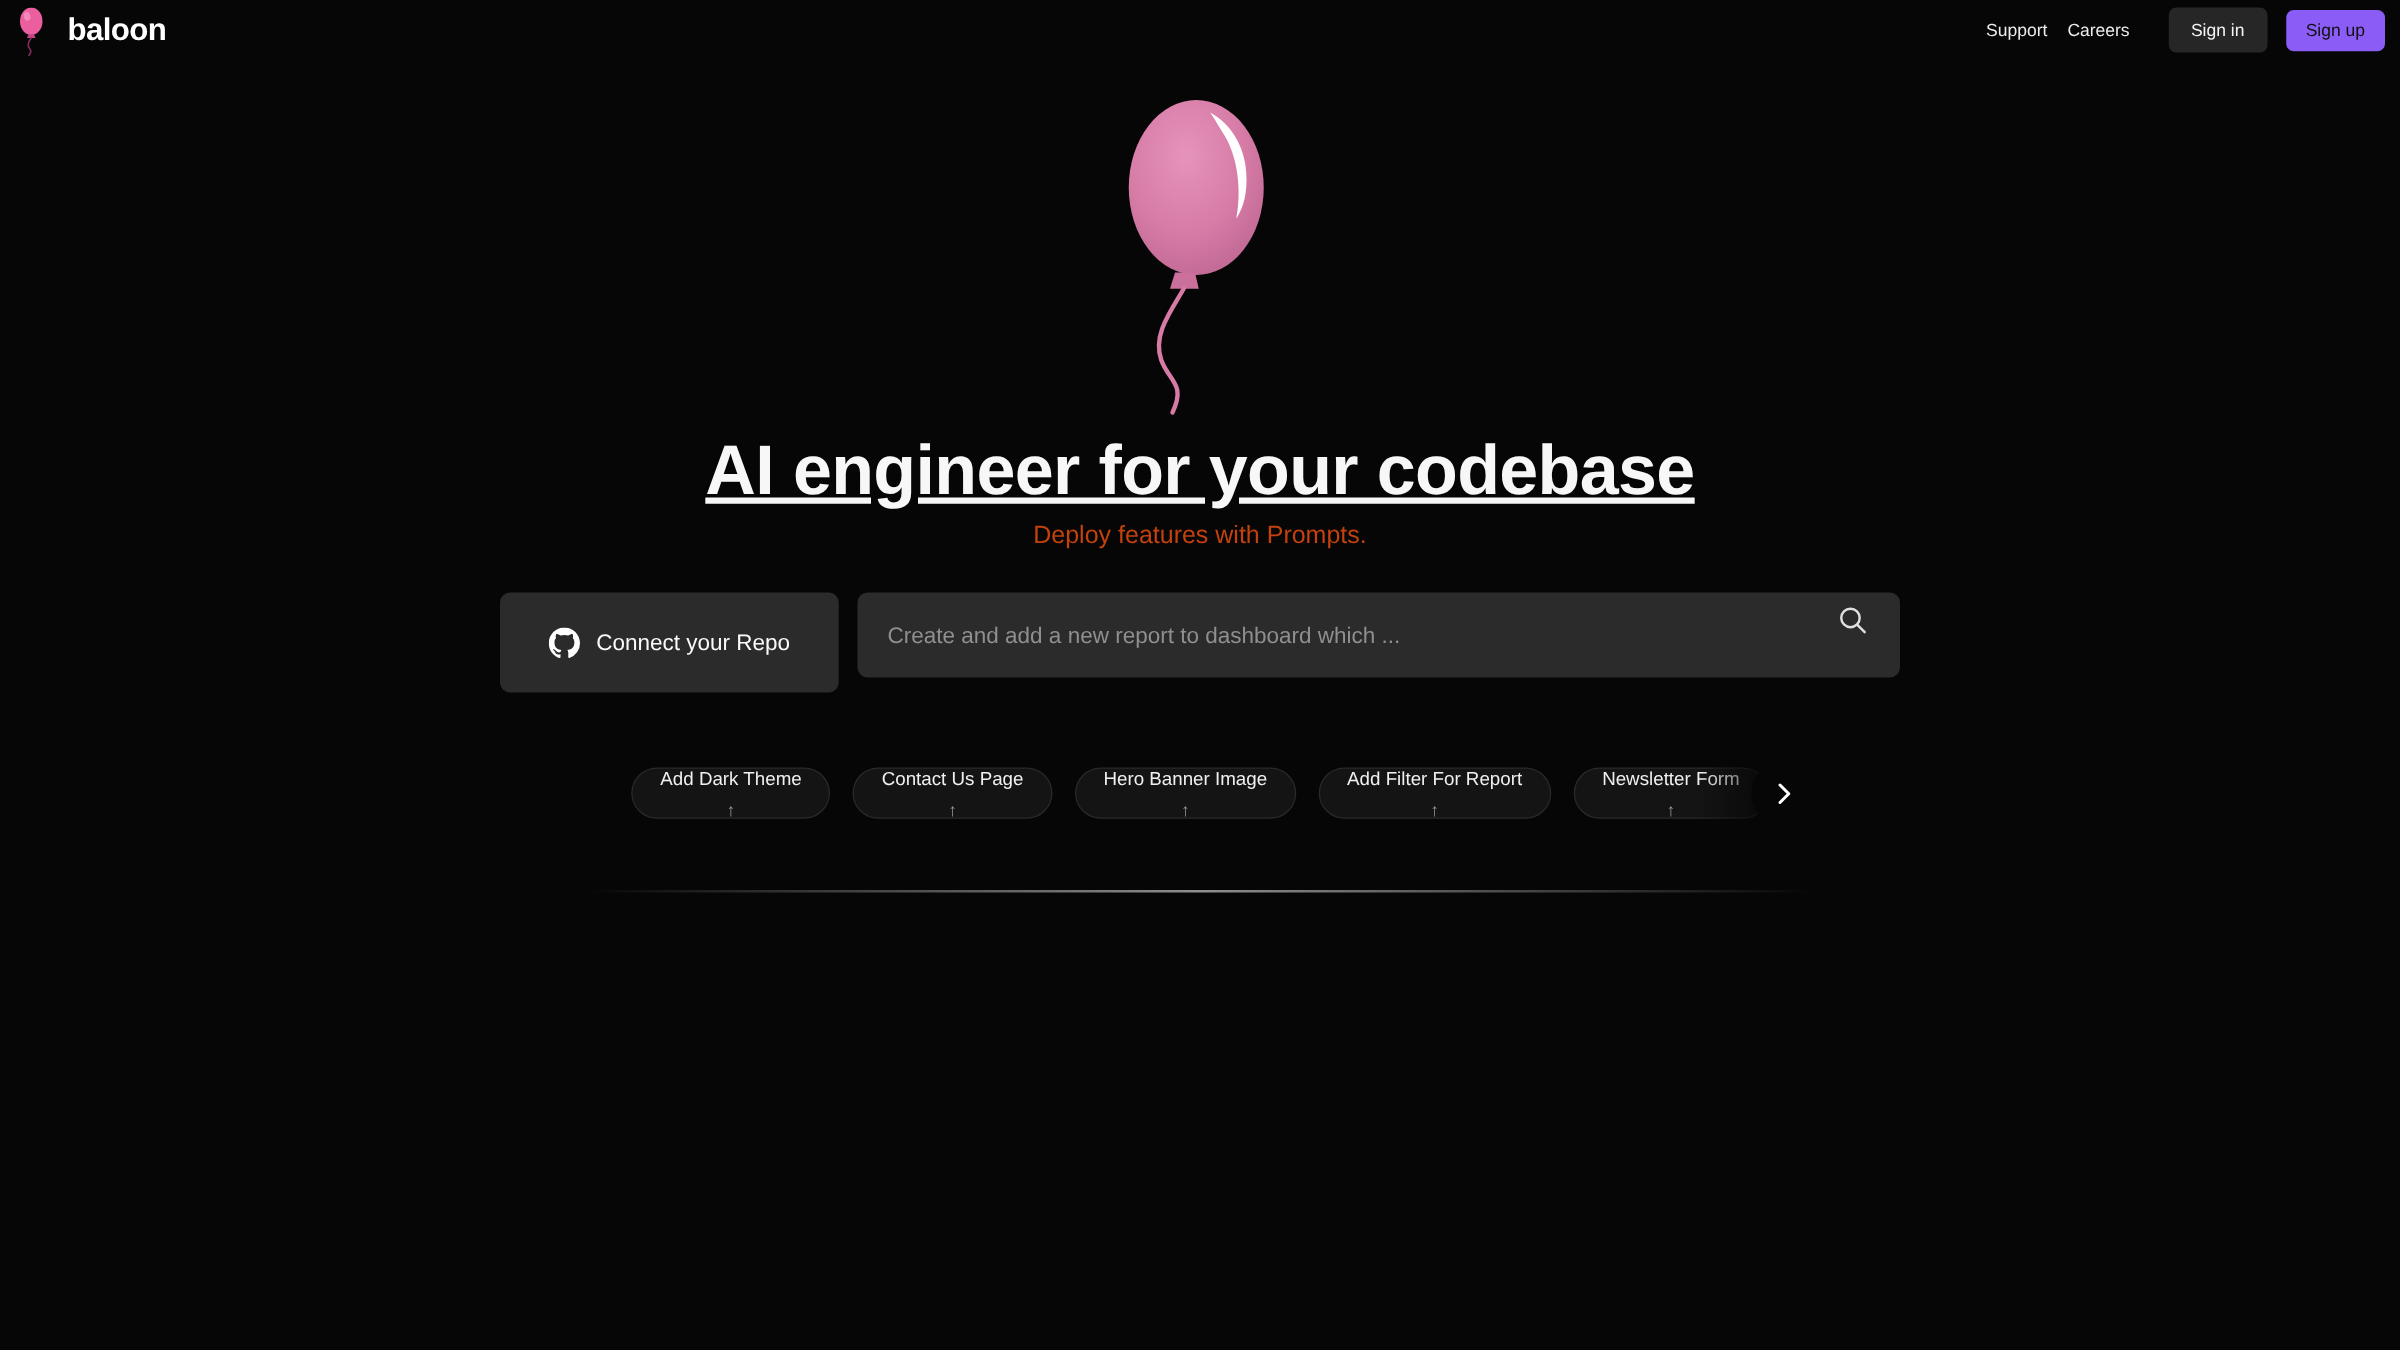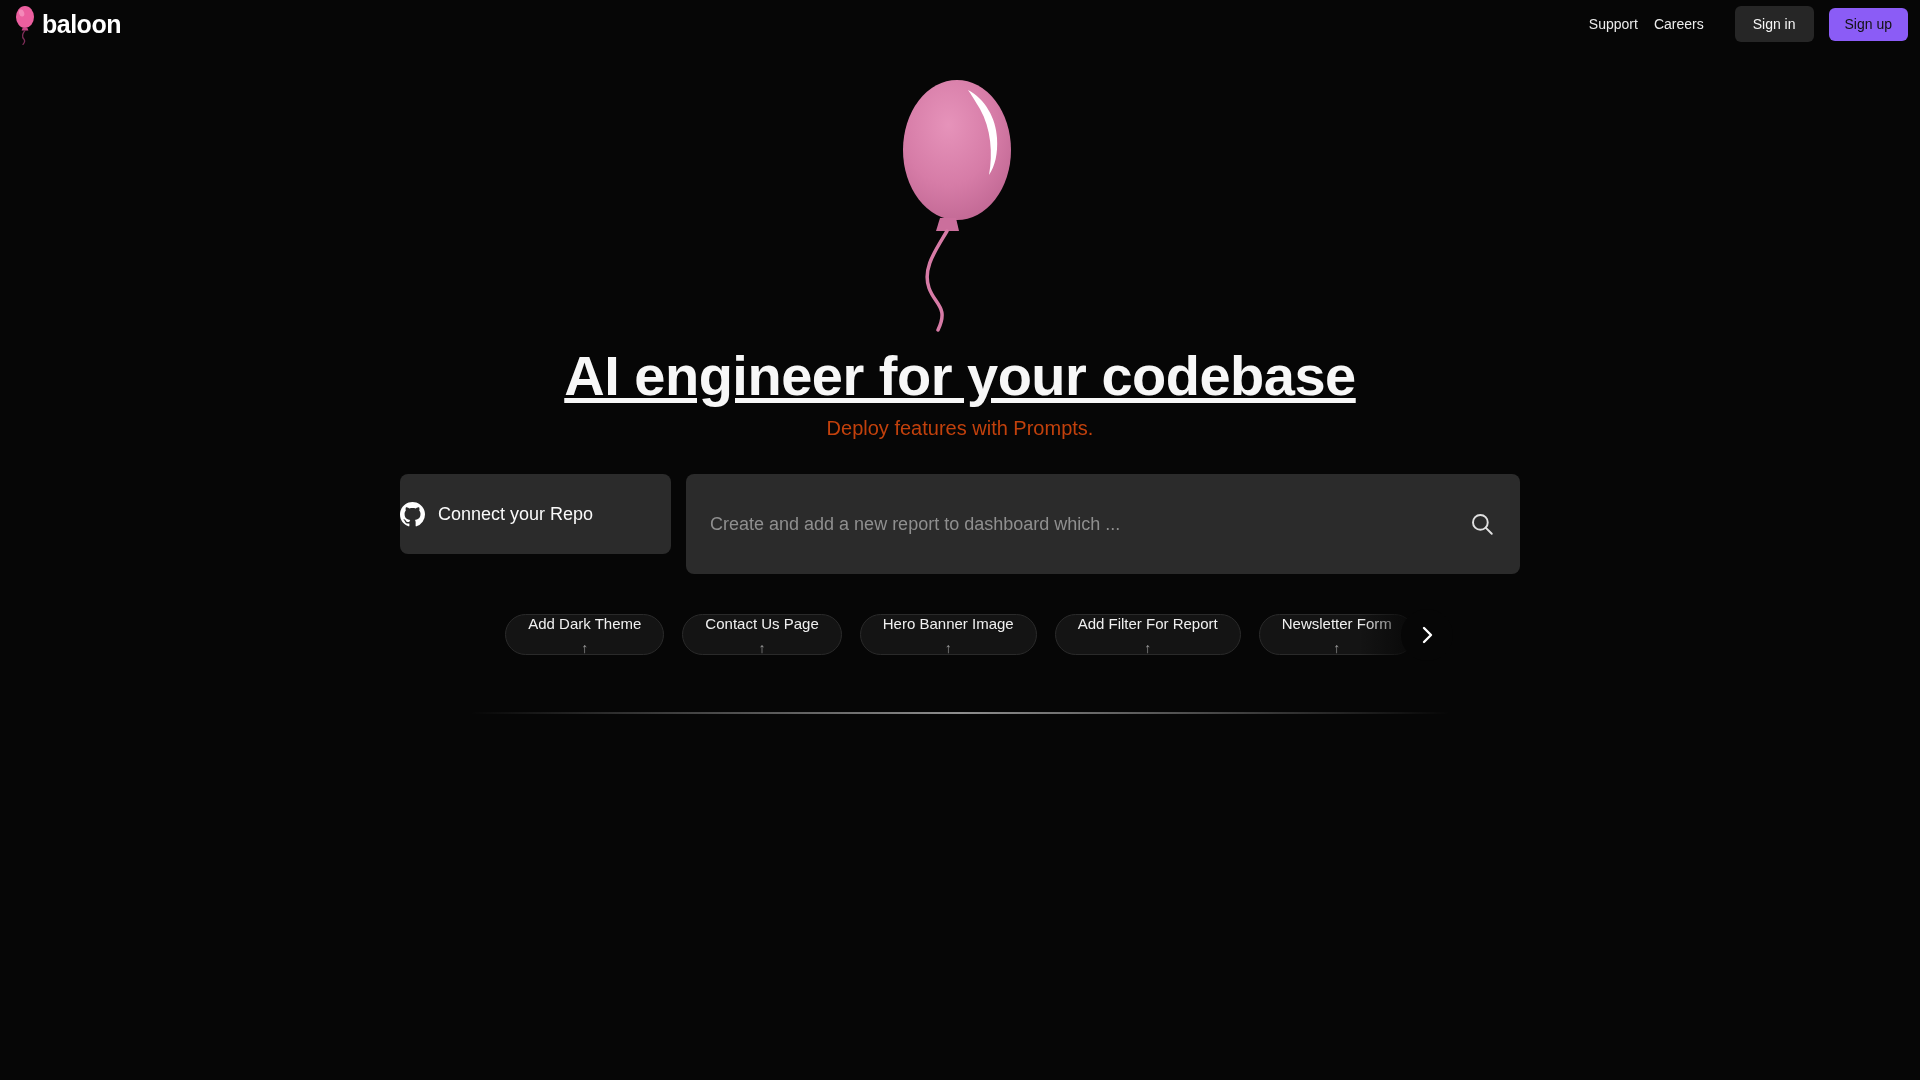--- a/index.html
+++ b/index.html
@@ -10,21 +10,21 @@
     color:#fafafa;
     overflow:hidden;
   }
 
   
   header {
     height:48px;
     display:flex; align-items:center; justify-content:space-between;
     padding:0 12px 0 14px;
   }
-  .brand { display:flex; align-items:center; gap:4px; cursor:pointer;justify-content:flex-end; }
+  .brand { display:flex; align-items:center; gap:16px; cursor:pointer;justify-content:flex-end; }
   .brand-icon { display:flex; align-items:flex-start; margin-top:4px; }
   .brand-text { font-size:25px; font-weight:700; letter-spacing:-0.5px; color:#ffffff; }
   .nav-right { display:flex; align-items:center; }
   .nav-link {
     font-size:14px; color:#ececec; text-decoration:none; cursor:pointer;
     padding:6px 7px;
   }
   .nav-link:first-child { margin-right:2px; }
   .btn-signin {
     margin-left:24px;
@@ -54,27 +54,27 @@
 
   
   .actions {
     margin-top:34px;
     width:1120px; height:80px;
     display:flex; gap:15px;
   }
   .connect-btn {
     flex:none; width:271px; height:80px;
     background:#2b2b2b; border:none; border-radius:8px;
-    display:flex; align-items:center; gap:13px;
+    display:flex; align-items:center; justify-content:center; gap:13px;
     color:#fafafa; font-size:18px; font-family:inherit; cursor:pointer;
   }
   .search-box {
-    flex:1; height:100px;
+    flex:1; height:68px;
     background:#2b2b2b; border-radius:8px;
-    display:flex; align-items:center;
+    display:flex; 
     padding:0 16px 0 24px;
   }
   .search-box input {
     flex:1; background:transparent; border:none; outline:none;
     font-size:18px; color:#fafafa; font-family:inherit;
   }
   .search-box input::placeholder { color:#8f8f8f; }
   .search-btn {
     background:transparent; border:none; cursor:pointer;
     width:44px; height:44px; display:flex; align-items:center; justify-content:center;

